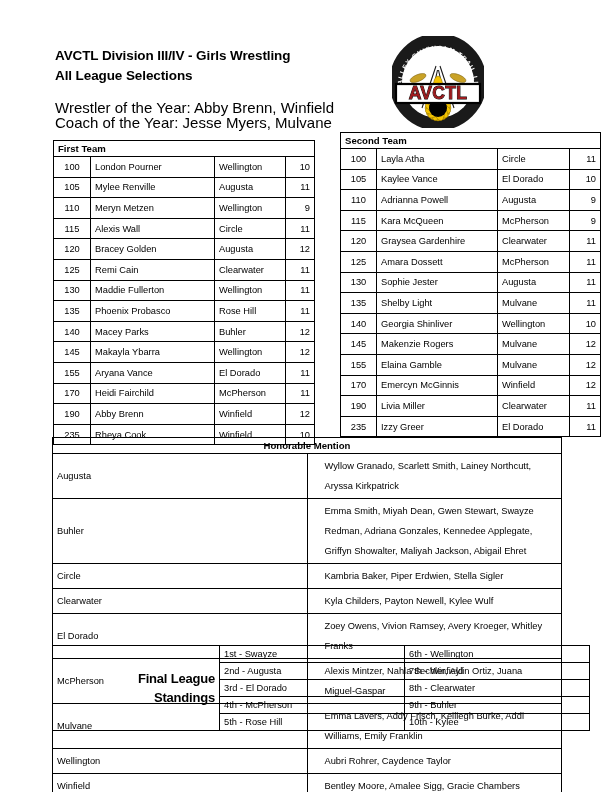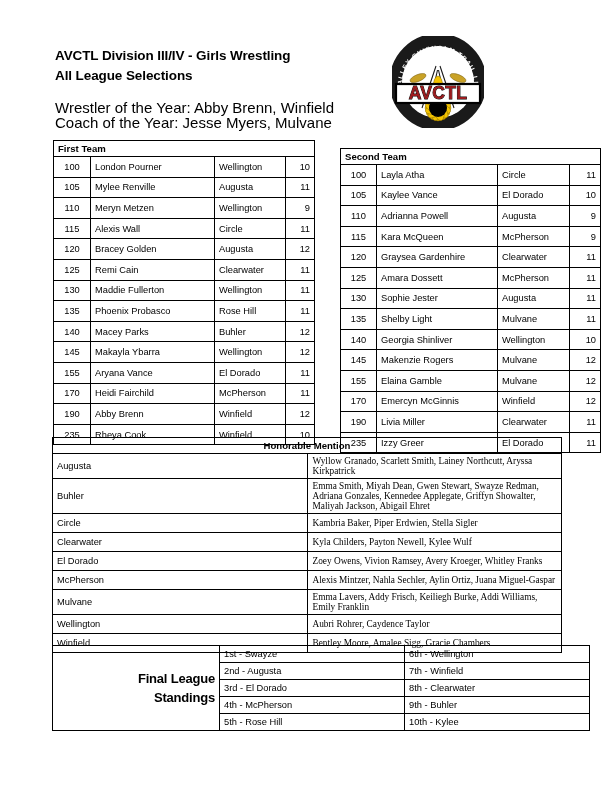--- a/index.html
+++ b/index.html
@@ -85,21 +85,21 @@
 
   
   .first-team {
     position: absolute;
     left: 53px;
     top: 140px;
   }
   .second-team {
     position: absolute;
     left: 340px;
-    top: 148px;
+    top: 132px;
   }
   .second-team .c-weight { width: 27px; }
   .second-team .c-name   { width: 112px; }
   .second-team .c-school { width: 63px; }
   .second-team .c-grade  { width: 22px; }
 
   
   .honorable {
     position: absolute;
     left: 52px;
@@ -114,23 +114,22 @@
     height: 15px;
   }
   .hm-school {
     width: 62px;
     height: 18px;
     font-size: 9.3px;
   }
   .hm-names {
     font-size: 9.3px;
     white-space: normal;
-    line-height: 10px;
-    padding: 2px 5px;
-    font-family: Liberation Serif, serif;
+    line-height: 20px;
+    padding: 2px 17px;
   }
 
   
   .standings {
     position: absolute;
     left: 52px;
     top: 645px;
     width: 510px;
   }
   .standings table { width: 510px; }

